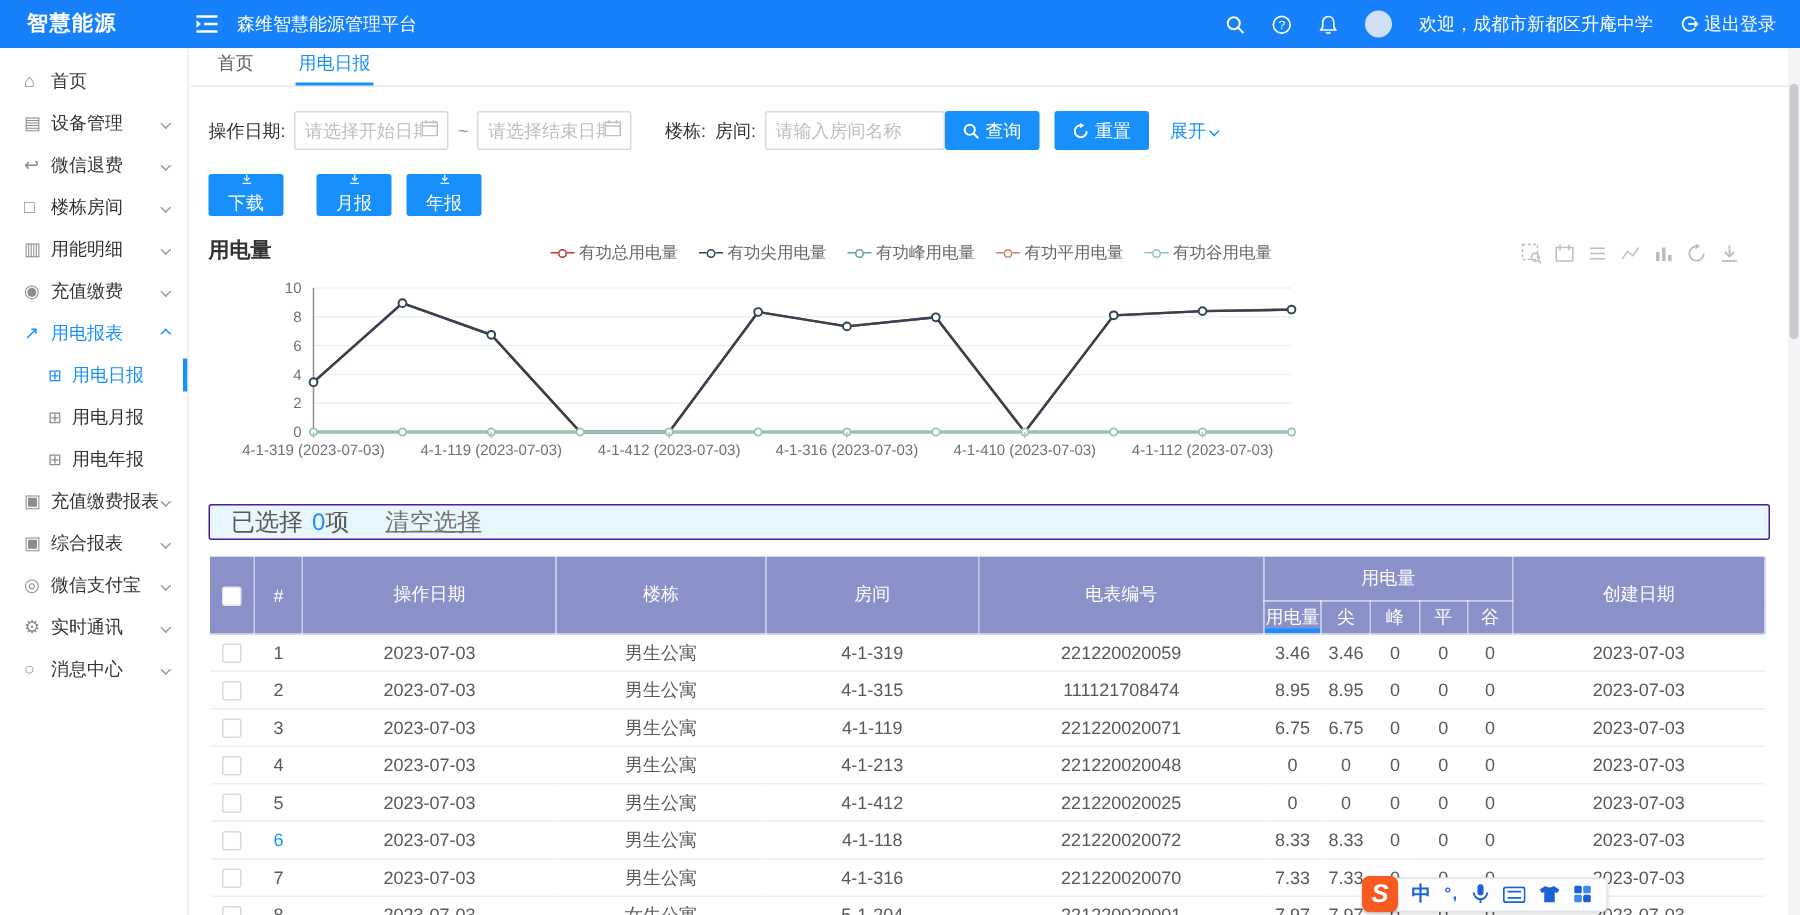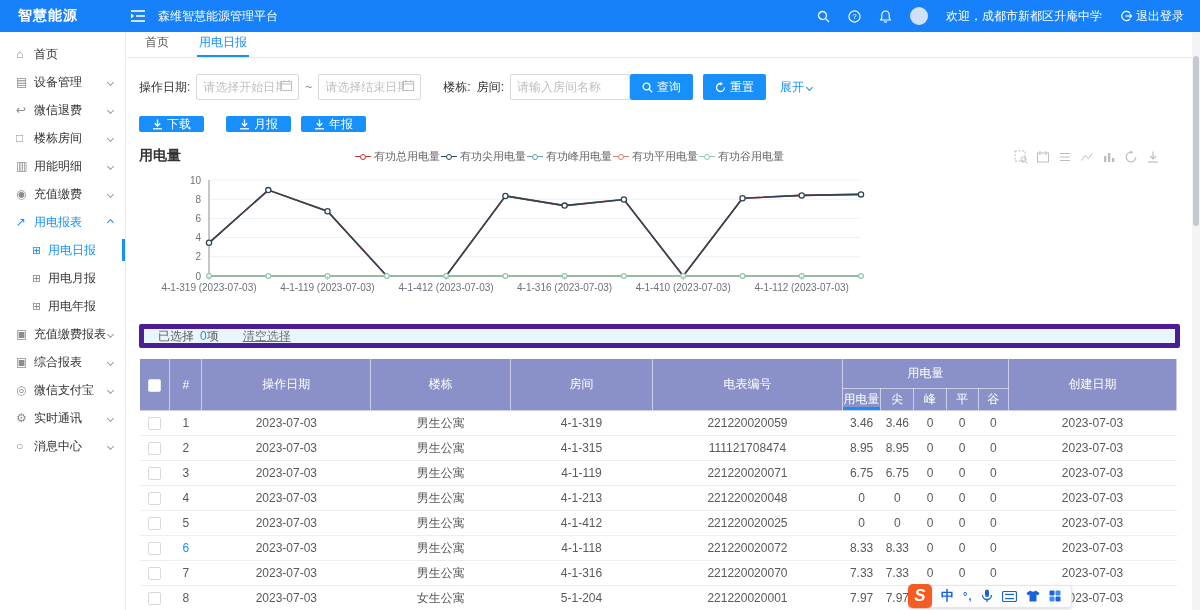--- a/index.html
+++ b/index.html
@@ -47,39 +47,39 @@
   .room-input { width:120px; }
   .sel-chev { width:6px; height:6px; border-right:1px solid #bfbfbf; border-bottom:1px solid #bfbfbf; transform:rotate(45deg); margin-top:-3px; }
   .btn { display:inline-flex; align-items:center; gap:4px; background:#1890fb; color:#fff; font-size:12px; border:none; border-radius:2px; height:26px; padding:0 12px; cursor:pointer; }
   .query-btn { }
   .reset-btn { margin-left:10px; }
   .expand-link { margin-left:14px; color:#1890fb; display:flex; align-items:center; gap:3px; cursor:pointer; }
   .expand-link .chev { margin:0; border-color:#1890fb; }
 
   
   .actions { display:flex; padding:6px 12px 10px; gap:10px; }
-  .actions .btn { height:16px; padding:0 13px; }
+  .actions .btn { height:28px; padding:0 13px;flex-direction:column; }
   .actions .btn.first { margin-right:12px; }
 
   
   .chart-card { position:relative; padding:4px 12px 0; }
   .chart-head { position:relative; height:22px; }
   .chart-title { font-size:14px; font-weight:bold; color:#333; }
-  .chart-legend { position:absolute; left:216px; top:3px; display:flex; gap:1px; align-items:center; }
+  .chart-legend { position:absolute; left:228px; top:3px; display:flex; gap:14px; align-items:center; }
   .legend-item { display:flex; align-items:center; gap:3px; font-size:11px; color:#666; cursor:pointer; }
   .lg-marker { display:flex; align-items:center; }
   .lg-marker i { display:block; width:5px; height:1px; }
   .lg-marker s { display:block; width:6px; height:6px; border-radius:50%; border:1.5px solid; background:#fff; text-decoration:none; }
   .chart-toolbox { position:absolute; right:20px; top:4px; display:flex; gap:8px; }
   .chart-toolbox span { display:flex; cursor:pointer; }
   .chart-svg { width:1038px; height:144px; display:block; }
   .chart-svg text.tick { font-size:10px; fill:#6e7079; font-family:"Liberation Sans",sans-serif; }
 
   
-  .sel-bar { margin:12px 12px 10px; background:#e8f6ff; border:5px solid #4c1d95; border-radius:2px; height:24px; display:flex; align-items:center; font-size:12px; color:#595959; padding:0 14px; gap:6px; }
+  .sel-bar { margin:12px 12px 10px; background:#e8f6ff; border:1px solid #4c1d95; border-radius:2px; height:24px; display:flex; align-items:center; font-size:16px; color:#595959; padding:0 14px; gap:6px; }
   .sel-count { color:#1890fb; }
   .clear-link { margin-left:18px; color:#737373; cursor:pointer;text-decoration:underline; }
 
   
   .table-wrap { padding:0 12px; }
   table { border-collapse:collapse; width:1038px; table-layout:fixed; font-size:12px; }
   thead th { background:#8a91c9; color:#fff; font-weight:normal; border:1px solid rgba(255,255,255,.55); text-align:center; }
   thead tr.gr th { height:30px; }
   thead tr.sub th { height:22px; }
   th.sort-active { box-shadow:inset 0 -3px 0 #1890fb; }

